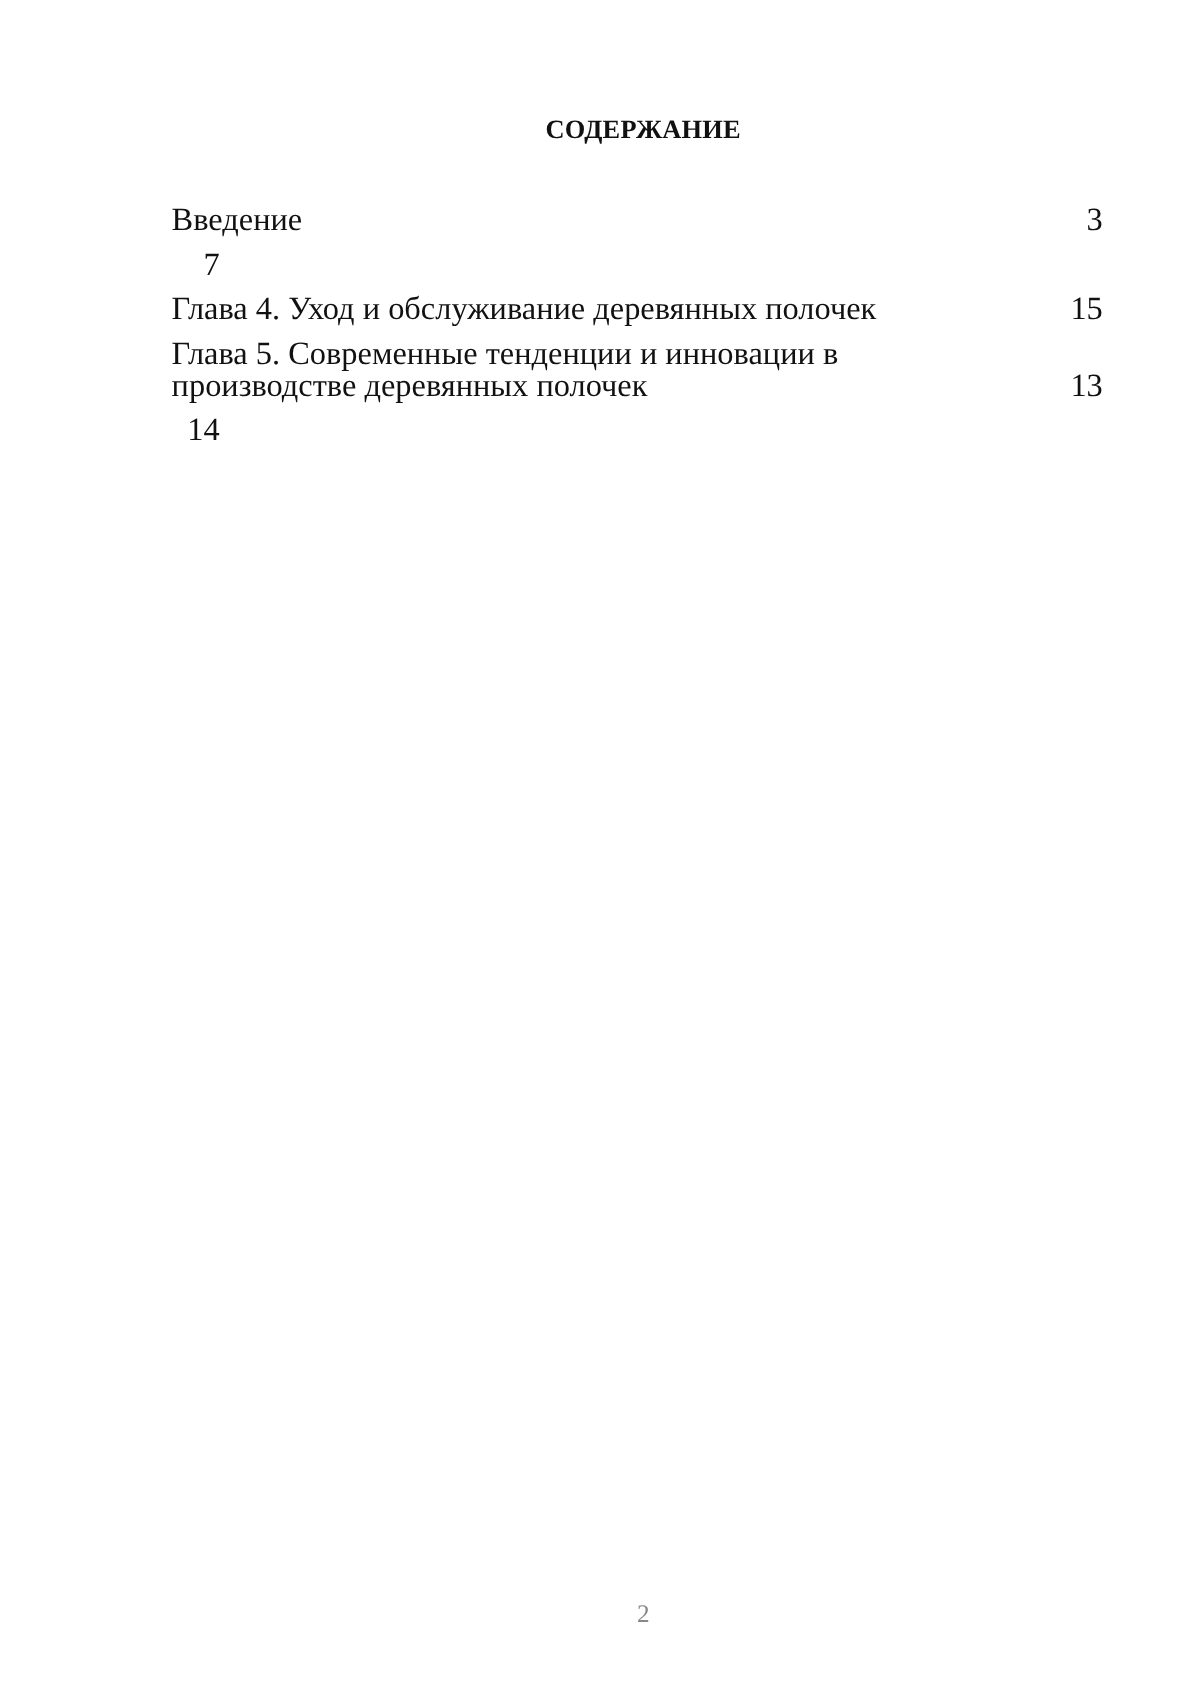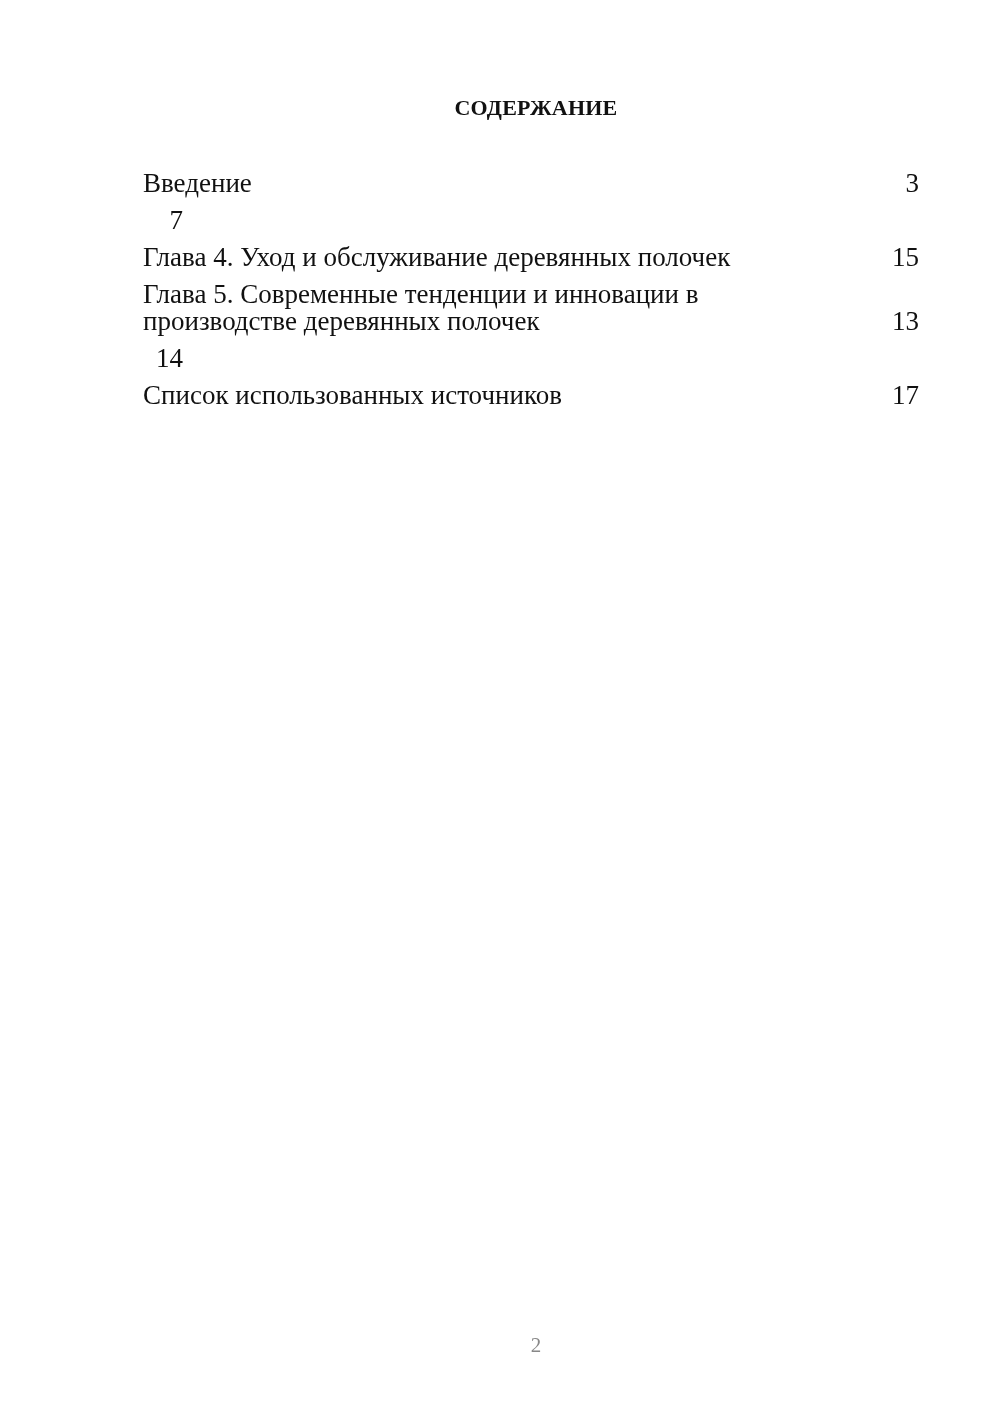--- a/index.html
+++ b/index.html
@@ -74,20 +74,16 @@
       <span class="toc-text">Глава 4. Уход и обслуживание деревянных полочек</span>
       <span class="toc-page">15</span>
     </div>
     <div class="toc-entry">
       <span class="toc-text" style="width:675px">Глава 5. Современные тенденции и инновации в производстве деревянных полочек</span>
       <span class="toc-page">13</span>
     </div>
     <div class="toc-entry">
       <span class="toc-page">14</span>
     </div>
-    <div class="toc-entry">
-      <span class="toc-text">Список использованных источников</span>
-      <span class="toc-page">17</span>
-    </div>
   </div>
 
   <div class="page-number">2</div>
 </div>
 
 </body></html>

